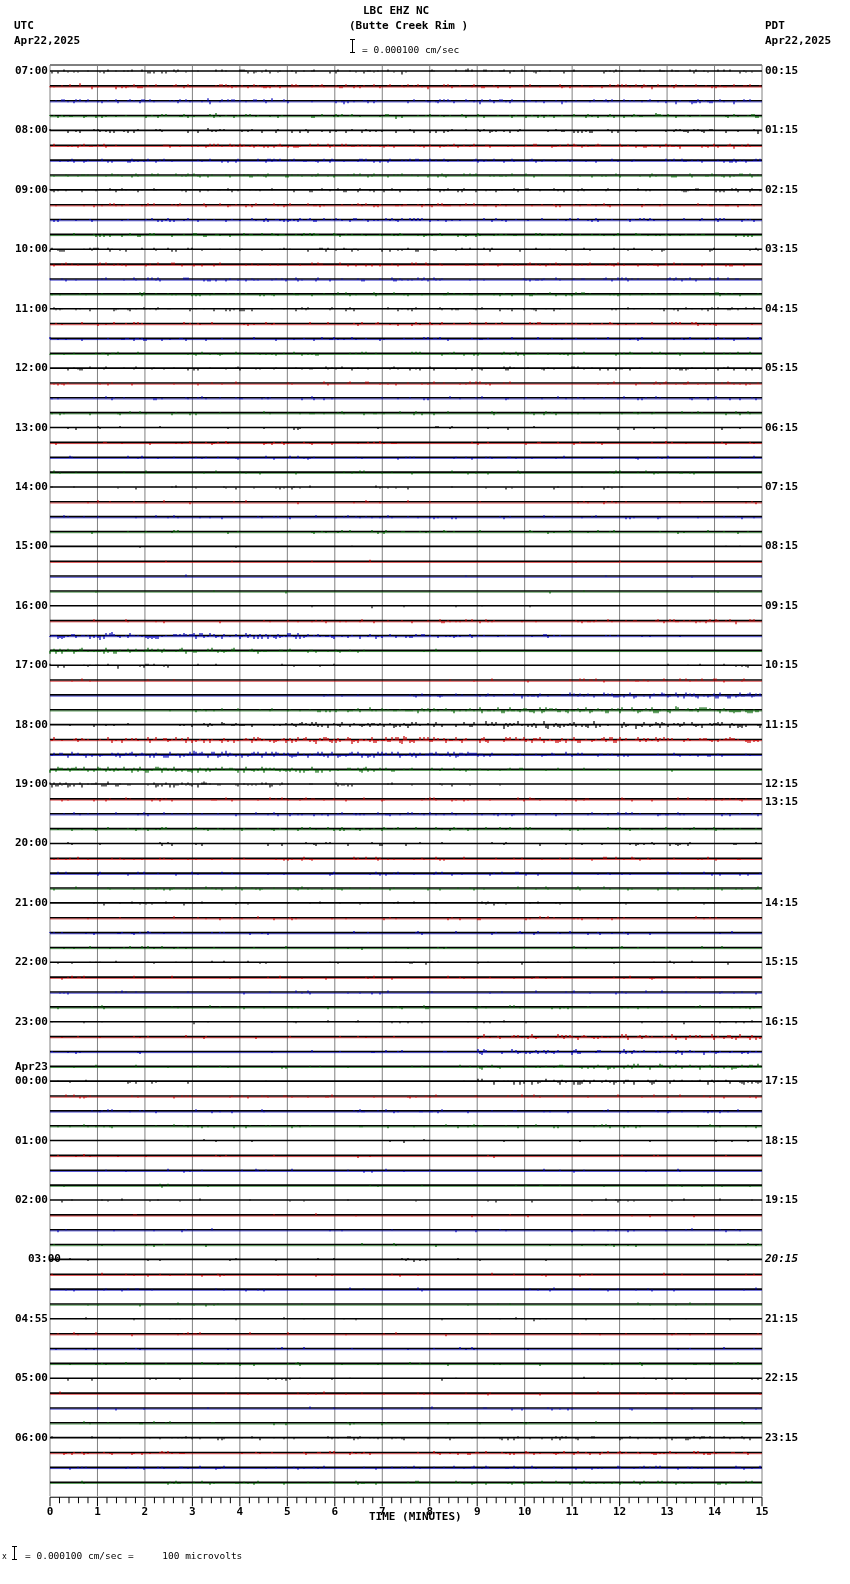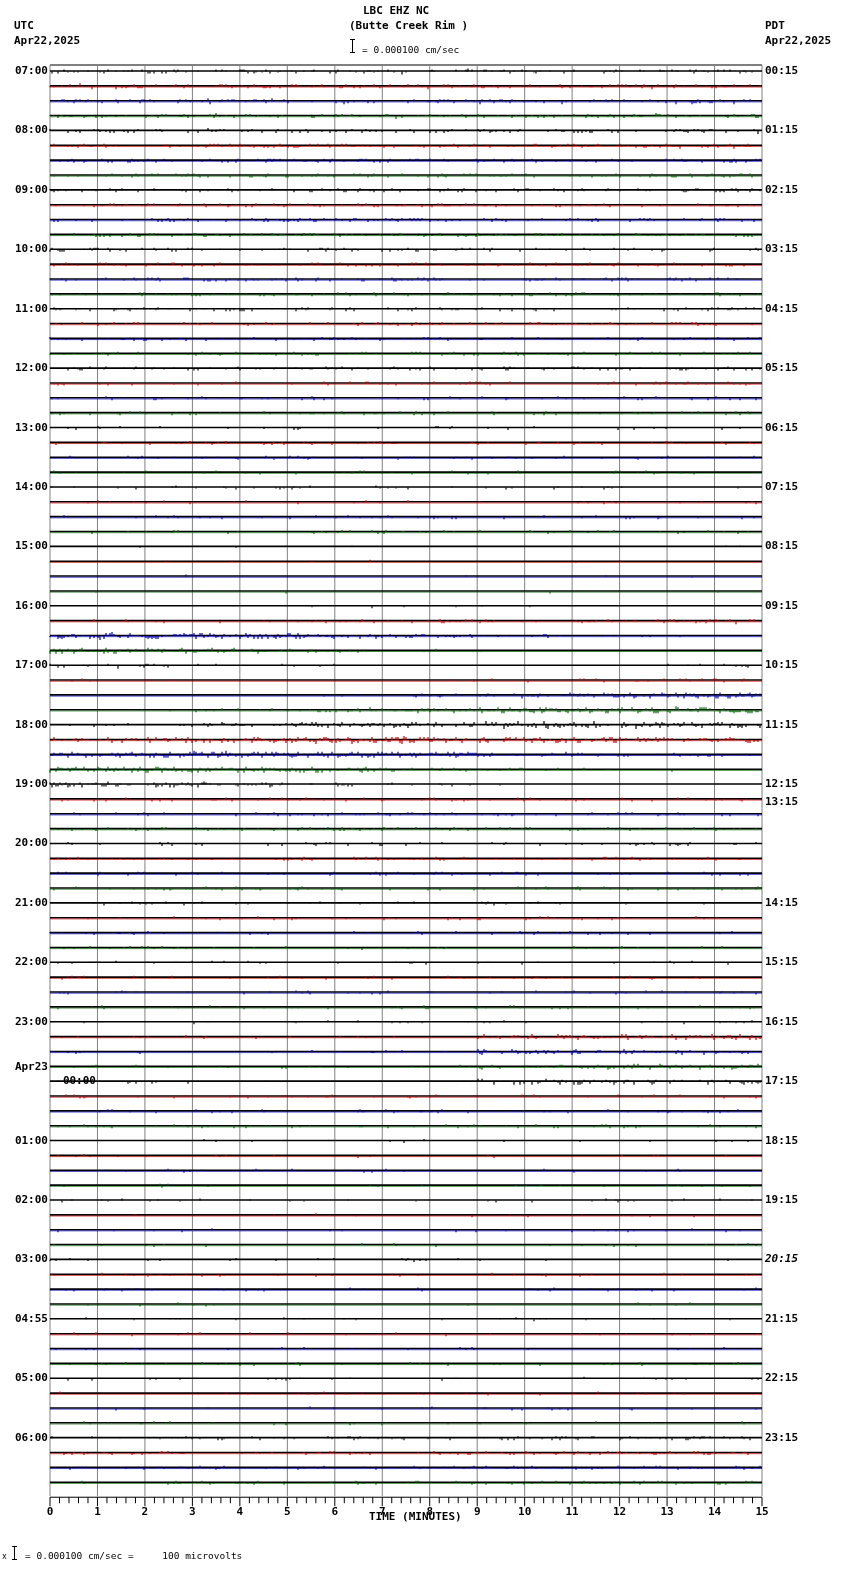--- a/index.html
+++ b/index.html
@@ -423,25 +423,25 @@
     <div class="hr-left" style="top: 480.94px;">14:00</div>
     <div class="hr-left" style="top: 540.36px;">15:00</div>
     <div class="hr-left" style="top: 599.78px;">16:00</div>
     <div class="hr-left" style="top: 659.2px;">17:00</div>
     <div class="hr-left" style="top: 718.62px;">18:00</div>
     <div class="hr-left" style="top: 778.04px;">19:00</div>
     <div class="hr-left" style="top: 837.46px;">20:00</div>
     <div class="hr-left" style="top: 896.88px;">21:00</div>
     <div class="hr-left" style="top: 956.3px;">22:00</div>
     <div class="hr-left" style="top: 1015.72px;">23:00</div>
-    <div class="hr-left" style="top: 1075.14px; padding-left: 48px;">00:00</div>
+    <div class="hr-left" style="top: 1075.14px;">00:00</div>
     <div class="hr-left" style="top: 1061.14px;">Apr23</div>
     <div class="hr-left" style="top: 1134.56px;">01:00</div>
     <div class="hr-left" style="top: 1193.98px;">02:00</div>
-    <div class="hr-left" style="top: 1253.4px;">03:00</div>
+    <div class="hr-left" style="top: 1253.4px; margin-left: 13px;">03:00</div>
     <div class="hr-left" style="top: 1312.82px;">04:55</div>
     <div class="hr-left" style="top: 1372.24px;">05:00</div>
     <div class="hr-left" style="top: 1431.66px;">06:00</div>
   </div>
 <div id="right-labels">
     <div class="hr-right" style="top: 65px;">00:15</div>
     <div class="hr-right" style="top: 124.42px;">01:15</div>
     <div class="hr-right" style="top: 183.84px;">02:15</div>
     <div class="hr-right" style="top: 243.26px;">03:15</div>
     <div class="hr-right" style="top: 302.68px;">04:15</div>

